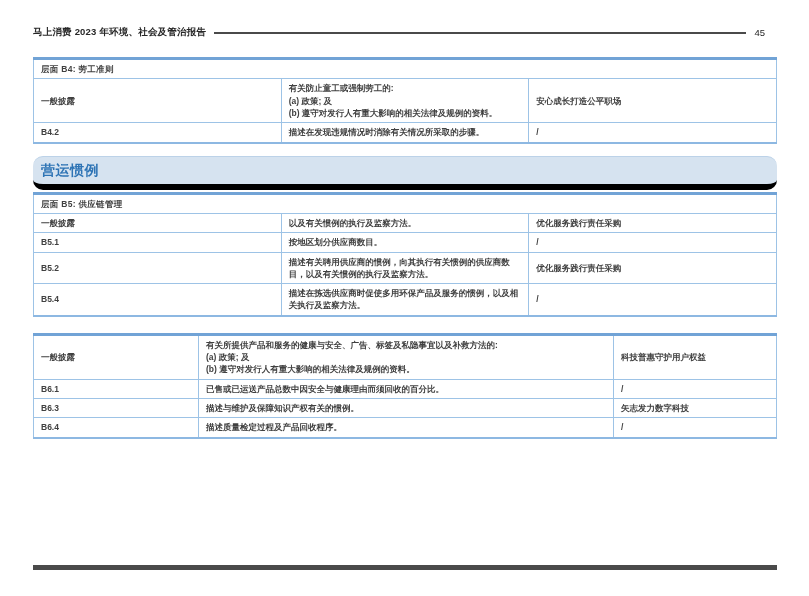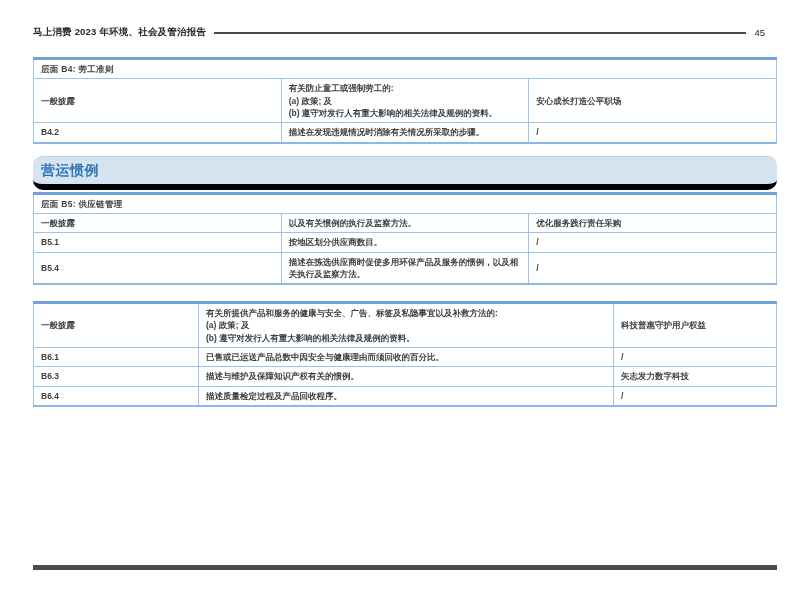--- a/index.html
+++ b/index.html
@@ -126,20 +126,27 @@
         <td class="c3">优化服务践行责任采购</td>
       </tr>
       <tr>
         <td class="c1">B5.1</td>
         <td class="c2">
           <div>按地区划分供应商数目。</div>
         </td>
         <td class="c3">/</td>
       </tr>
       <tr>
+        <td class="c1">B5.2</td>
+        <td class="c2">
+          <div>描述有关聘用供应商的惯例，向其执行有关惯例的供应商数目，以及有关惯例的执行及监察方法。</div>
+        </td>
+        <td class="c3">优化服务践行责任采购</td>
+      </tr>
+      <tr>
         <td class="c1">B5.4</td>
         <td class="c2">
           <div>描述在拣选供应商时促使多用环保产品及服务的惯例，以及相关执行及监察方法。</div>
         </td>
         <td class="c3">/</td>
       </tr>
     </tbody>
       </table>
 
     <div class="gap"></div>

